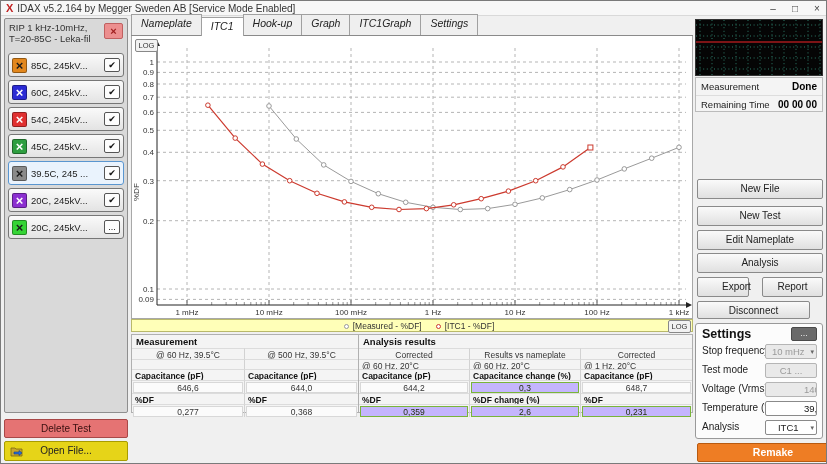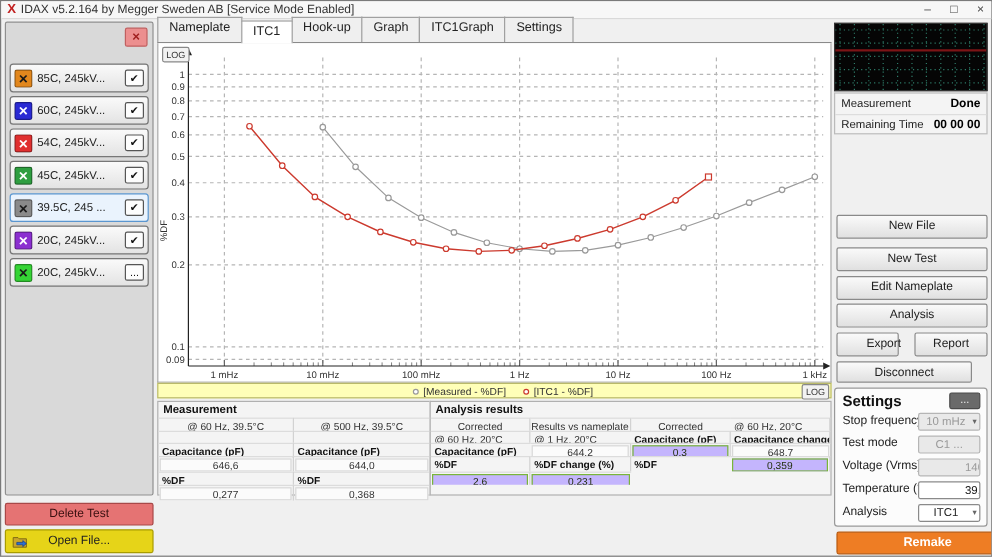--- a/index.html
+++ b/index.html
@@ -34,21 +34,21 @@
   .btn-delete { position:absolute; left:3px; top:418px; width:124px; height:19px; background:#e57373;
                 border:1px solid #a84848; border-radius:2px; font-size:10px; color:#3a1010; text-align:center; line-height:17px; }
   .btn-open { position:absolute; left:3px; top:440px; width:124px; height:20px; background:#e6d418;
               border:1px solid #a89c00; border-radius:2px; font-size:10px; color:#222; text-align:center; line-height:18px; }
   .btn-open svg { position:absolute; left:5px; top:3px; }
 
   
   .tabbar { position:absolute; left:130px; top:16px; width:562px; height:19px; display:flex; align-items:flex-end;
             border-bottom:1px solid #8a8a8a; }
   .tab { font-size:10.5px; color:#222; padding:2px 9px 18px 9px; border:1px solid #a0a0a0; border-bottom:none;
-         background:#efefef; margin-right:-1px; height:17px; }
+         background:#efefef; margin-right:-1px; height:17px;font-style:italic; }
   .tab.selected { background:#fff; height:19px; position:relative; z-index:2; margin-bottom:-1px; padding-bottom:4px; }
 
   
   .chart-area { position:absolute; left:130px; top:35px; width:562px; height:283px; background:#fff;
                 border:1px solid #a8a8a8; border-top:none; }
   .logbtn { position:absolute; z-index:3; width:23px; height:13px; background:#f2f2f2; border:1px solid #888;
             border-radius:2px; font-size:7.5px; color:#333; text-align:center; line-height:11px; }
   .logbtn.tl { left:3px; top:3px; }
   .legendbar { position:absolute; left:130px; top:318px; width:562px; height:13px; background:#ffffb8;
                border:1px solid #b9b96a; display:flex; align-items:center; justify-content:center; font-size:8.5px; color:#333; }
@@ -105,20 +105,21 @@
   <span class="app-icon">X</span>
   <span>IDAX v5.2.164 by Megger Sweden AB [Service Mode Enabled]</span>
   <span class="win-controls">
     <span>–</span>
     <span>□</span>
     <span>×</span>
   </span>
 </div>
 
 <div class="sidebar">
+  <div class="sb-header">RIP 1 kHz-10mHz, T=20-85C - Leka-fil</div>
   <div class="sb-close">×</div>
   <div class="legend-list" id="legend-list">
       <div class="legend-item">
         <span class="li-icon" style="background: rgb(226, 135, 29); color: rgb(26, 26, 26);">×</span>
         <span class="li-label">85C, 245kV...</span>
         <span class="li-check">✔</span>
       </div>
       <div class="legend-item">
         <span class="li-icon" style="background: rgb(42, 42, 212); color: rgb(255, 255, 255);">×</span>
         <span class="li-label">60C, 245kV...</span>
@@ -346,21 +347,21 @@
       <div class="t-val">
         <div class="vbox">0,277</div>
       </div>
       <div class="t-val lastcol">
         <div class="vbox">0,368</div>
       </div>
     </div>
   </div>
 <div class="tablewrap" id="analysis-table">
     <div class="t-title">Analysis results</div>
-    <div class="t-grid" style="grid-template-columns: repeat(4, 1fr); grid-template-rows: 11px 10px 11px 13px 11px 13px;">
+    <div class="t-grid" style="grid-template-columns: repeat(3, 1fr); grid-template-rows: 11px 10px 11px 13px 11px 13px;">
       <div class="t-head">Corrected</div>
       <div class="t-head">Results vs nameplate</div>
       <div class="t-head lastcol">Corrected</div>
       <div class="t-sub">@ 60 Hz, 20°C</div>
       <div class="t-sub">@ 60 Hz, 20°C</div>
       <div class="t-sub lastcol">@ 1 Hz, 20°C</div>
       <div class="t-label">Capacitance (pF)</div>
       <div class="t-label">Capacitance change (%)</div>
       <div class="t-label lastcol">Capacitance (pF)</div>
       <div class="t-val">

